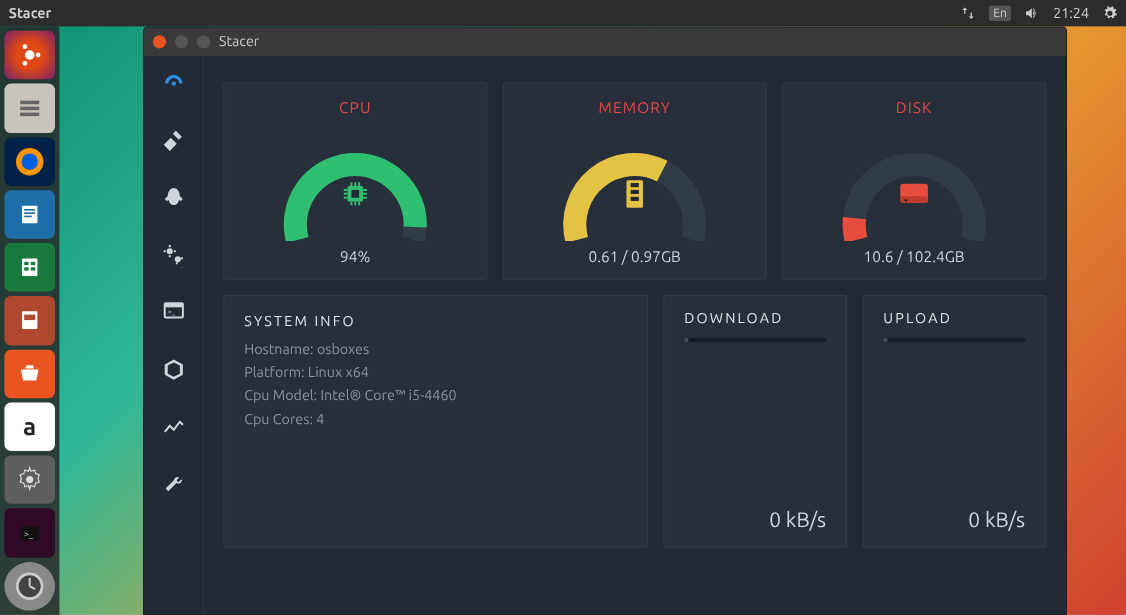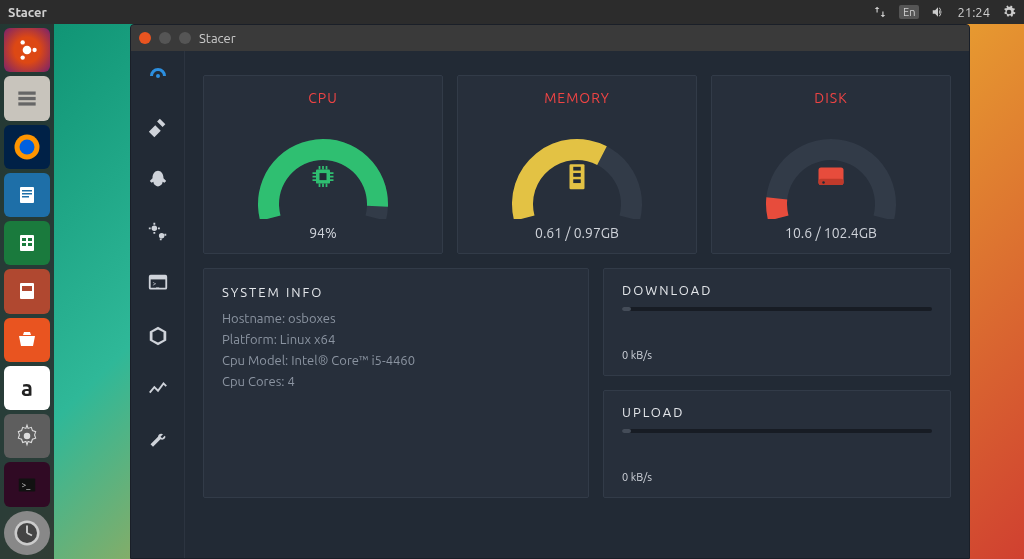--- a/index.html
+++ b/index.html
@@ -47,26 +47,26 @@
   .gauge-card { flex: 1; background: #272f3b; border: 1px solid #323b48; padding: 14px 10px 12px; display: flex; flex-direction: column; align-items: center; border-radius: 2px; }
   .gauge-title { color: #ef4444; font-size: 14px; letter-spacing: 1px; margin-bottom: 8px; }
   .gauge-wrap { width: 170px; height: 105px; position: relative; }
   .gauge-icon { position: absolute; left: 50%; top: 58%; transform: translate(-50%,-40%); }
   .gauge-value { color: #cfd3da; font-size: 14px; margin-top: 6px; }
 
   .lower { display: flex; gap: 14px; margin-top: 14px; height: 230px; }
   .info-card { flex: 1; background: #272f3b; border: 1px solid #323b48; padding: 16px 18px; border-radius: 2px; }
   .info-title { color: #e3e6ea; font-size: 13px; letter-spacing: 2px; margin-bottom: 12px; }
   .info-row { color: #8b94a1; font-size: 13px; margin: 7px 0; }
-  .net-col { flex: 1; display: flex; flex-direction: column; gap: 14px; }
+  .net-col { flex: 1; display: flex; gap: 14px; }
   .net-card { background: #272f3b; border: 1px solid #323b48; padding: 14px 18px; border-radius: 2px; flex: 1; display: flex; flex-direction: column; }
   .net-title { color: #e3e6ea; font-size: 13px; letter-spacing: 2px; margin-bottom: 10px; }
   .net-bar { height: 4px; background: #171c24; border-radius: 2px; position: relative; }
   .net-bar::after { content: ''; position: absolute; left: 0; top: 0; height: 100%; width: 3%; background: #444c58; border-radius: 2px; }
-  .net-val { text-align: left; color: #cfd3da; font-size: 11px; margin-top: auto; }
+  .net-val { text-align: right; color: #cfd3da; font-size: 19px; margin-top: auto; }
 </style>
 </head>
 <body>
 
 <div class="top-panel">
   <span class="title">Stacer</span>
   <div class="indicators">
     <span class="indicator">
       <svg width="14" height="14" viewBox="0 0 24 24" fill="#ccc">
           <path d="M7 3l4 4H8v6H6V7H3l4-4zm10 18l-4-4h3V11h2v6h3l-4 4z"></path>

